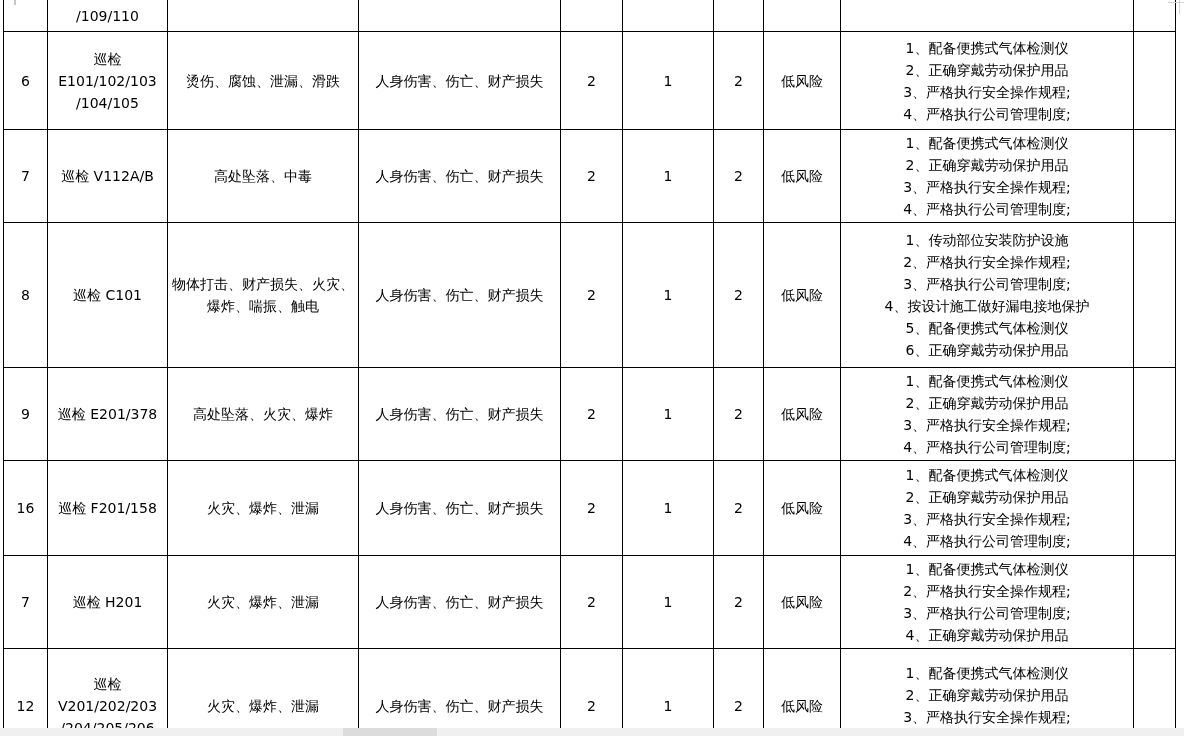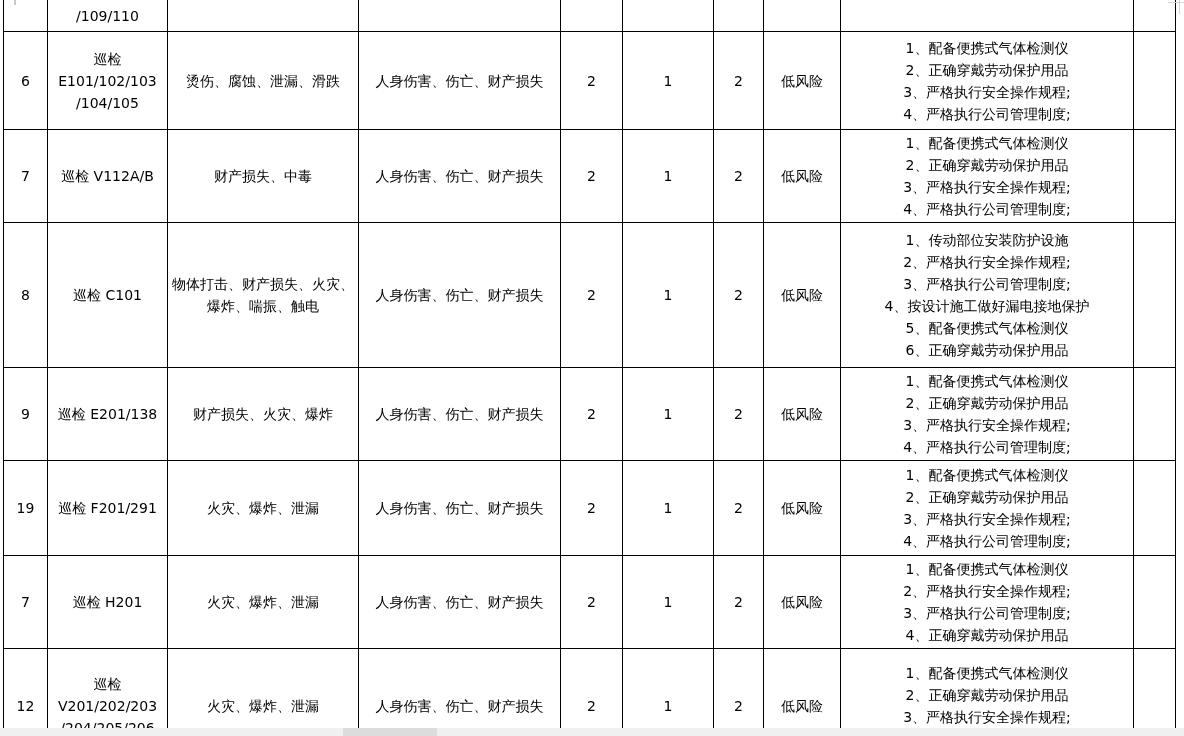--- a/index.html
+++ b/index.html
@@ -95,21 +95,21 @@
       <td>低风险</td>
       <td class="measures">1、配备便携式气体检测仪
 2、正确穿戴劳动保护用品
 3、严格执行安全操作规程;
 4、严格执行公司管理制度;</td>
       <td></td>
     </tr>
         <tr style="height: 90px;">
       <td>7</td>
       <td class="item">巡检 V112A/B</td>
-      <td class="hazards">财产损失、中毒</td>
+      <td class="hazards">高处坠落、中毒</td>
       <td>人身伤害、伤亡、财产损失</td>
       <td>2</td>
       <td>1</td>
       <td>2</td>
       <td>低风险</td>
       <td class="measures">1、配备便携式气体检测仪
 2、正确穿戴劳动保护用品
 3、严格执行安全操作规程;
 4、严格执行公司管理制度;</td>
       <td></td>
@@ -126,36 +126,36 @@
       <td class="measures">1、传动部位安装防护设施
 2、严格执行安全操作规程;
 3、严格执行公司管理制度;
 4、按设计施工做好漏电接地保护
 5、配备便携式气体检测仪
 6、正确穿戴劳动保护用品</td>
       <td></td>
     </tr>
         <tr style="height: 92px;">
       <td>9</td>
-      <td class="item">巡检 E201/138</td>
-      <td class="hazards">财产损失、火灾、爆炸</td>
+      <td class="item">巡检 E201/378</td>
+      <td class="hazards">高处坠落、火灾、爆炸</td>
       <td>人身伤害、伤亡、财产损失</td>
       <td>2</td>
       <td>1</td>
       <td>2</td>
       <td>低风险</td>
       <td class="measures">1、配备便携式气体检测仪
 2、正确穿戴劳动保护用品
 3、严格执行安全操作规程;
 4、严格执行公司管理制度;</td>
       <td></td>
     </tr>
         <tr style="height: 95px;">
-      <td>19</td>
-      <td class="item">巡检 F201/291</td>
+      <td>16</td>
+      <td class="item">巡检 F201/158</td>
       <td class="hazards">火灾、爆炸、泄漏</td>
       <td>人身伤害、伤亡、财产损失</td>
       <td>2</td>
       <td>1</td>
       <td>2</td>
       <td>低风险</td>
       <td class="measures">1、配备便携式气体检测仪
 2、正确穿戴劳动保护用品
 3、严格执行安全操作规程;
 4、严格执行公司管理制度;</td>

